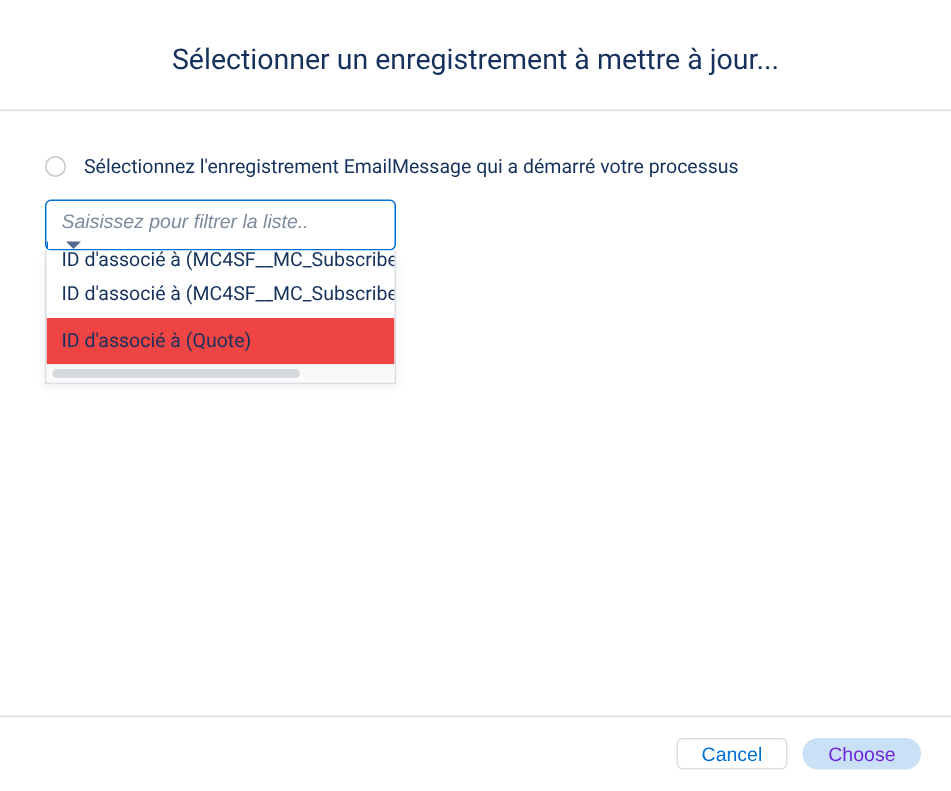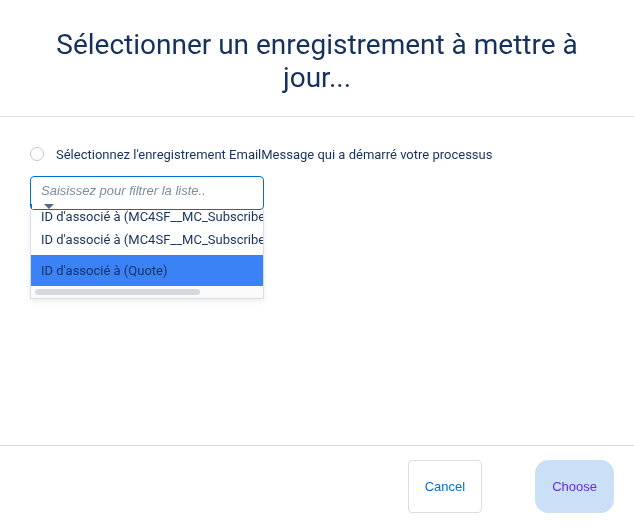--- a/index.html
+++ b/index.html
@@ -9,21 +9,21 @@
       width: 634px;
       height: 527px;
       position: relative;
       color: #16325c;
     }
     .header {
       padding: 28px 40px 22px;
       text-align: center;
     }
     .header h2 {
-      font-size: 28px;
+      font-size: 19px;
       font-weight: 400;
       color: #16325c;
     }
     .divider {
       height: 1px;
       background: #d8dde6;
       width: 100%;
     }
     .content {
       padding: 30px 30px 20px 30px;
@@ -127,21 +127,21 @@
       cursor: pointer;
     }
     .dropdown-item.partial-top {
       padding-top: 0px;
       padding-bottom: 4px;
       height: 14px;
       line-height: 1;
       overflow: hidden;
     }
     .dropdown-item.highlighted {
-      background: #3b82f6;
+      background: #ef4444;
     }
     .vscroll {
       position: absolute;
       right: 1px;
       top: 8px;
       width: 6px;
       height: 168px;
     }
     .vscroll-thumb {
       position: absolute;
@@ -171,28 +171,27 @@
       left: 0;
       right: 0;
       border-top: 1px solid #d8dde6;
       padding: 14px 20px;
       display: flex;
       justify-content: flex-end;
       gap: 10px;
       background: #fff;
     }
     .btn {
-      padding: 18px 16px;
+      padding: 2px 16px;
       font-size: 13px;
       border-radius: 4px;
       cursor: pointer;
       border: 1px solid #d8dde6;
       background: #fff;
       color: #0070d2;
-      margin-left: 43px;
     }
     .btn-primary {
       background: #c9e0f6;
       border-color: #c9e0f6;
       color: #6d28d9;
       cursor: default;
       border-radius: 13px;
     }
   </style>
 </head>

